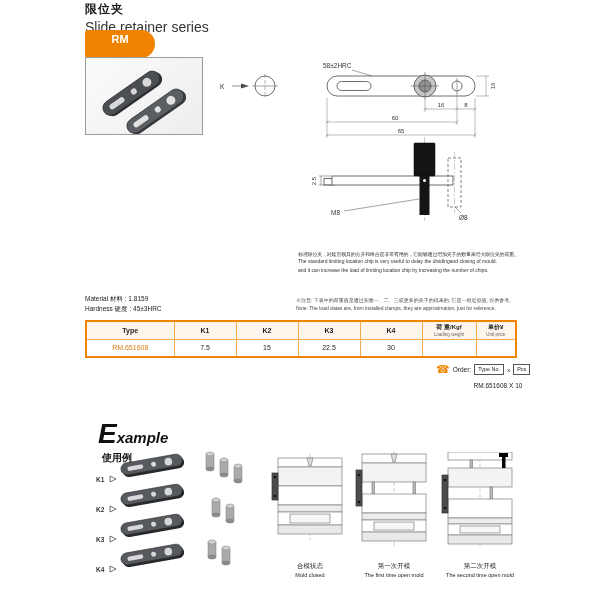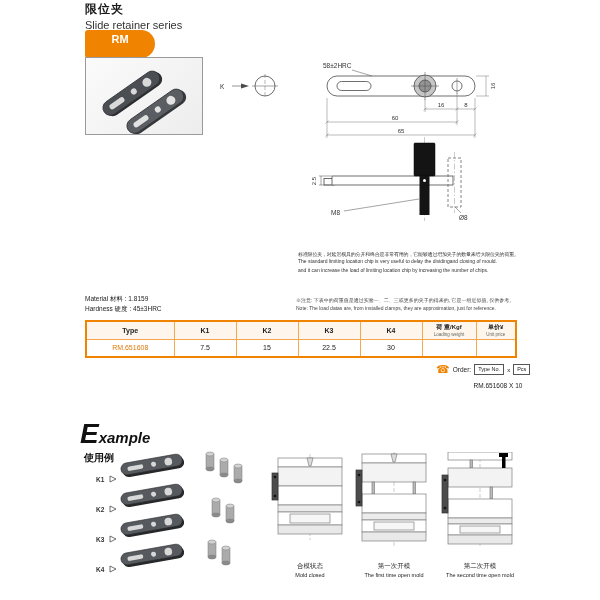--- a/index.html
+++ b/index.html
@@ -1,21 +1,21 @@
 <!DOCTYPE html>
 <html><head>
 <meta charset="utf-8">
 <style>
   * { margin:0; padding:0; box-sizing:border-box; }
   body { font-family:"Liberation Sans", sans-serif; background:#fff; }
   .page { position:relative; width:600px; height:600px; background:#fff; overflow:hidden; color:#222; }
   .abs { position:absolute; }
 
   .title-cn { font-size:12px; font-weight:bold; color:#1a1a1a; letter-spacing:1px; }
-  .title-en { font-size:11px; color:#333; margin-top:1px; }
+  .title-en { font-size:14px; color:#333; margin-top:1px; }
   .badge { width:70px; height:28px; background:#F08300; color:#fff; font-weight:bold; font-size:11px;
            text-align:center; line-height:18px; border-radius:3px 14px 14px 3px; }
 
   .photo-box { width:118px; height:78px; border:1px solid #9a9a9a;
                background:linear-gradient(135deg,#fbfbfb 0%,#ededed 100%); }
 
   svg text { font-family:"Liberation Sans", sans-serif; }
   .dtext { fill:#333; stroke:none; font-size:6.5px; }
   .dtext-sm { fill:#333; stroke:none; font-size:6px; }
 
@@ -205,21 +205,21 @@
 
   <div class="abs order-row" style="left:436px;top:364px;">
     <span class="phone">☎</span>
     <span>Order:</span>
     <span class="order-box">Type No.</span>
     <span class="order-x">x</span>
     <span class="order-box">Pcs</span>
   </div>
   <div class="abs order-sample" style="left:452px;top:382px;width:92px;">RM.651608 X 10</div>
 
-  <div class="abs" style="left:80px;top:418px;">
+  <div class="abs" style="left:98px;top:418px;">
     <div class="example-title">Example</div>
     <div class="example-sub">使用例</div>
   </div>
 
   <svg class="abs" style="left:88px;top:448px;" width="175" height="145" viewBox="0 0 175 145">
     <g>
       <text class="dtext" x="8" y="34" font-weight="bold">K1</text>
       <polygon points="22,28 22,34 28,31" fill="none" stroke="#333" stroke-width="0.7"></polygon>
       <g transform="translate(32,16) rotate(-10)">
         <rect x="1.5" y="2.5" width="62" height="12" rx="6" fill="#26282a"></rect>

